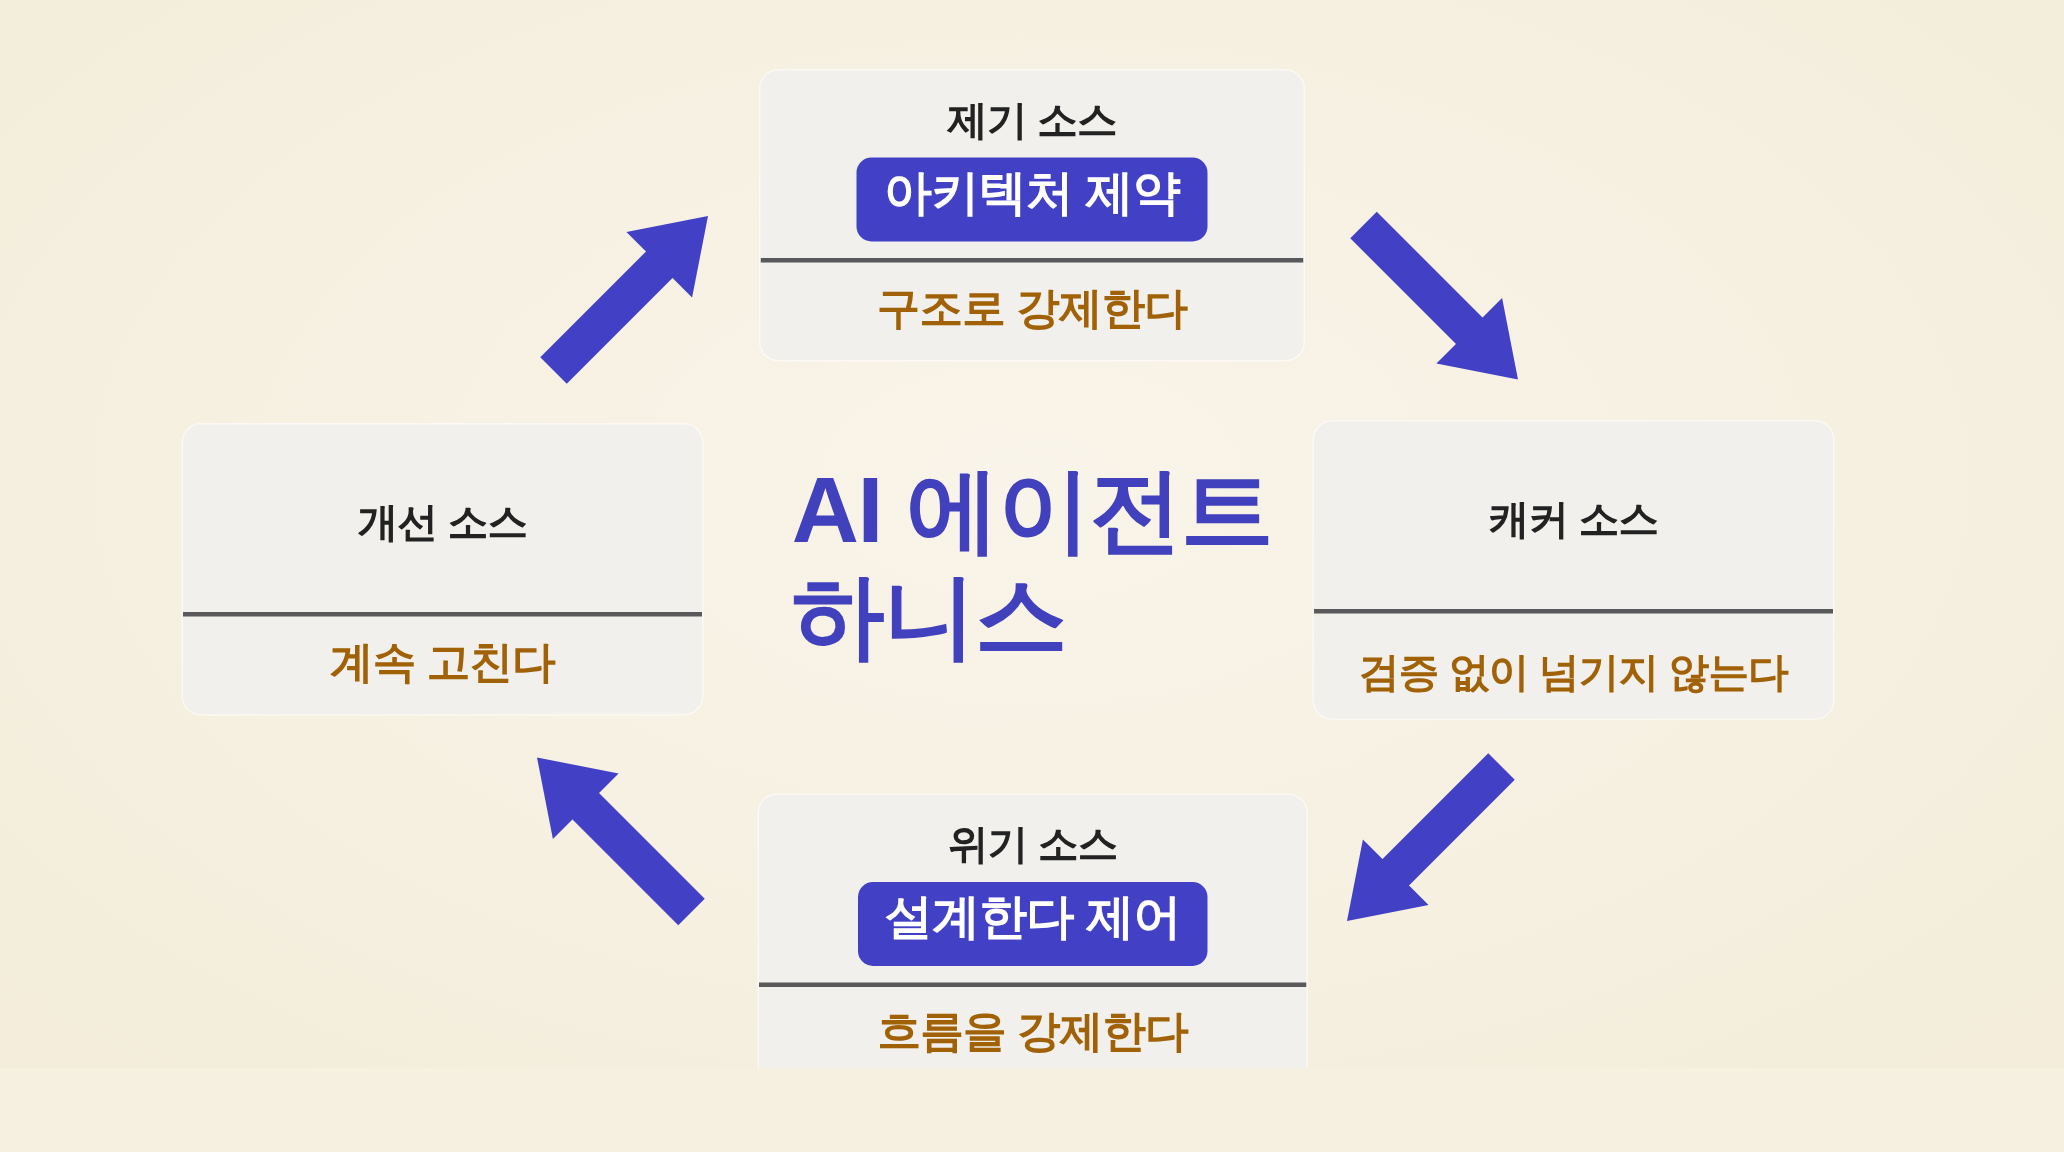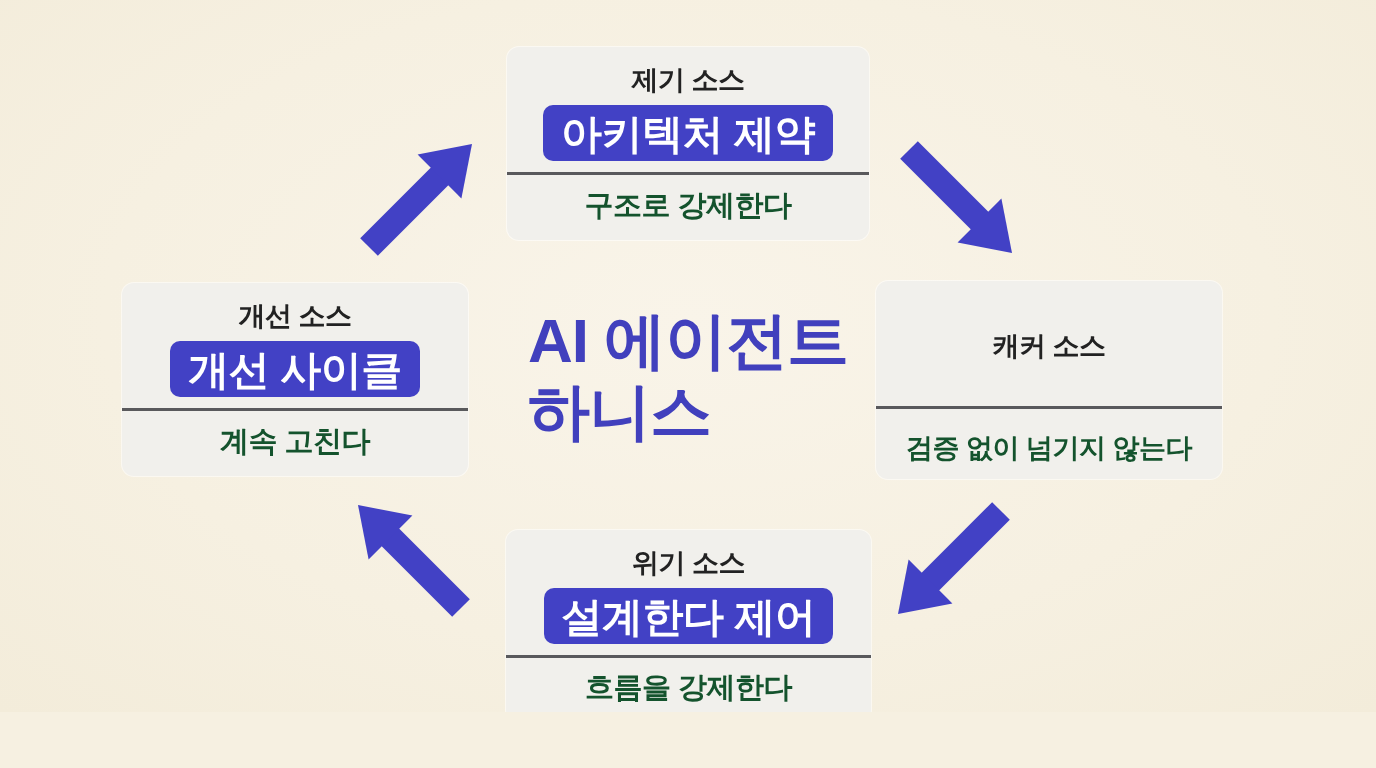--- a/index.html
+++ b/index.html
@@ -43,42 +43,42 @@
   }
   .source-label {
     font-size: 27px;
     font-weight: 700;
     color: #222222;
     letter-spacing: -0.5px;
   }
   .badge {
     background: #4241c5;
     color: #ffffff;
-    font-size: 41px;
+    font-size: 32px;
     font-weight: 800;
     line-height: 1.3;
-    padding: 3px 18px 0;
+    padding: 3px 18px 12px;
     border-radius: 10px;
     letter-spacing: -0.5px;
     white-space: nowrap;
   }
   .divider {
     width: 100%;
     height: 3px;
     background: #59595c;
     flex: none;
   }
   .caption {
     flex: 1;
     display: flex;
     align-items: center;
     justify-content: center;
     font-size: 29px;
     font-weight: 700;
-    color: #14532d;
+    color: #a16207;
     letter-spacing: -0.5px;
     padding-bottom: 4px;
     white-space: nowrap;
     text-align: right;
   }
   .card-right .caption { font-size: 27px; margin-top: 12px; }
 
   
   .center-title {
     position: absolute;
@@ -135,21 +135,20 @@
       <div class="source-label">위기 소스</div>
       <div class="badge">설계한다 제어</div>
     </div>
     <div class="divider"></div>
     <div class="caption">흐름을 강제한다</div>
   </div>
 
   <div class="card card-left">
     <div class="card-head">
       <div class="source-label">개선 소스</div>
-      <div class="badge">개선 사이클</div>
     </div>
     <div class="divider"></div>
     <div class="caption">계속 고친다</div>
   </div>
 
   <div class="center-title">
     <div>AI 에이전트</div>
     <div>하니스</div>
   </div>
 

